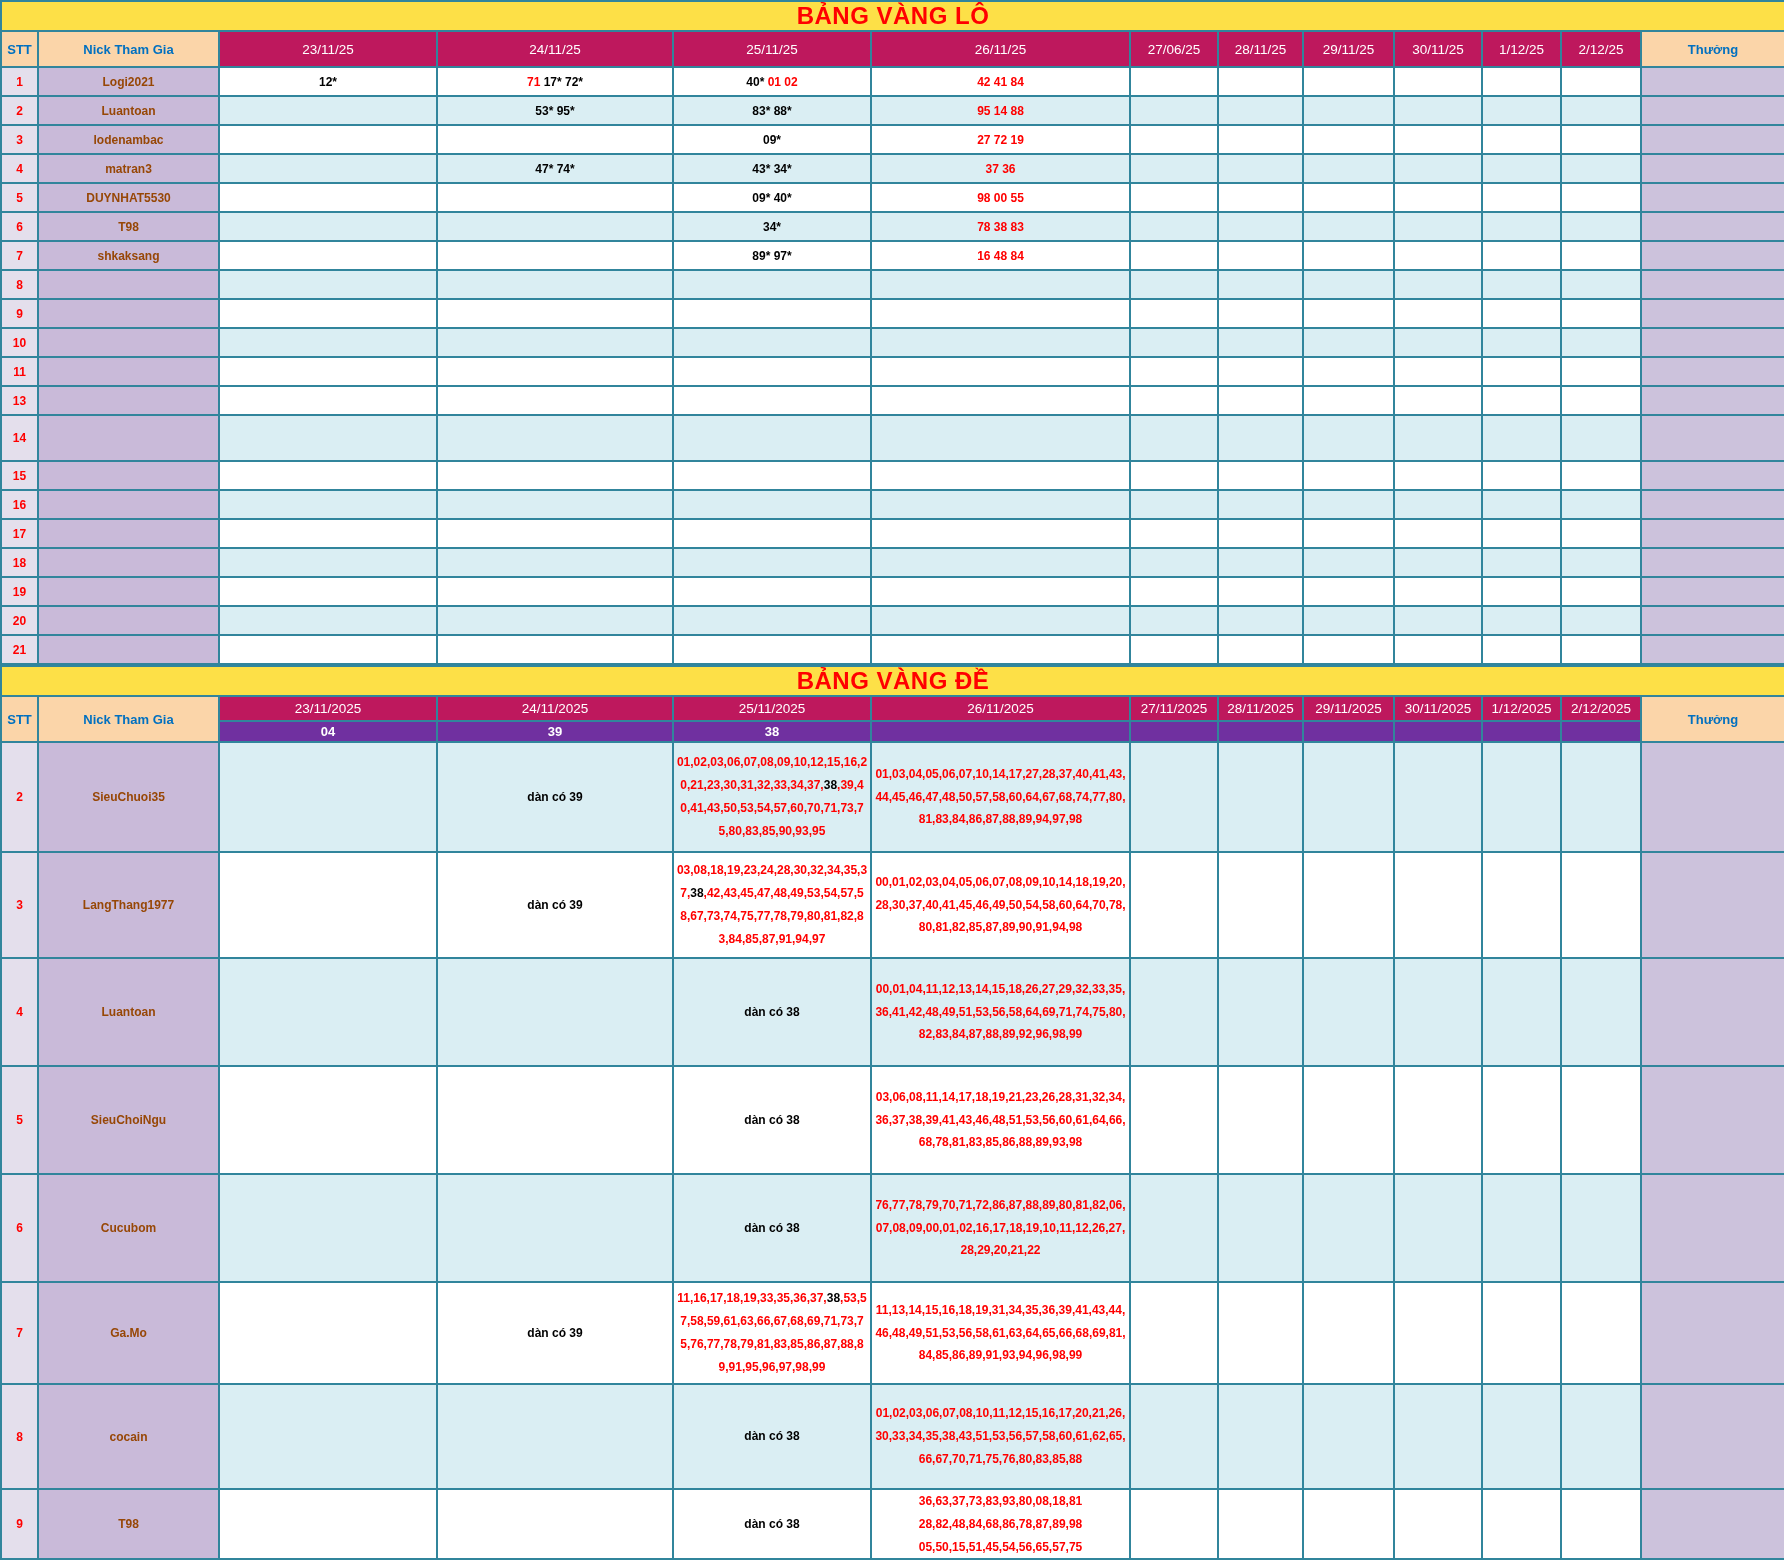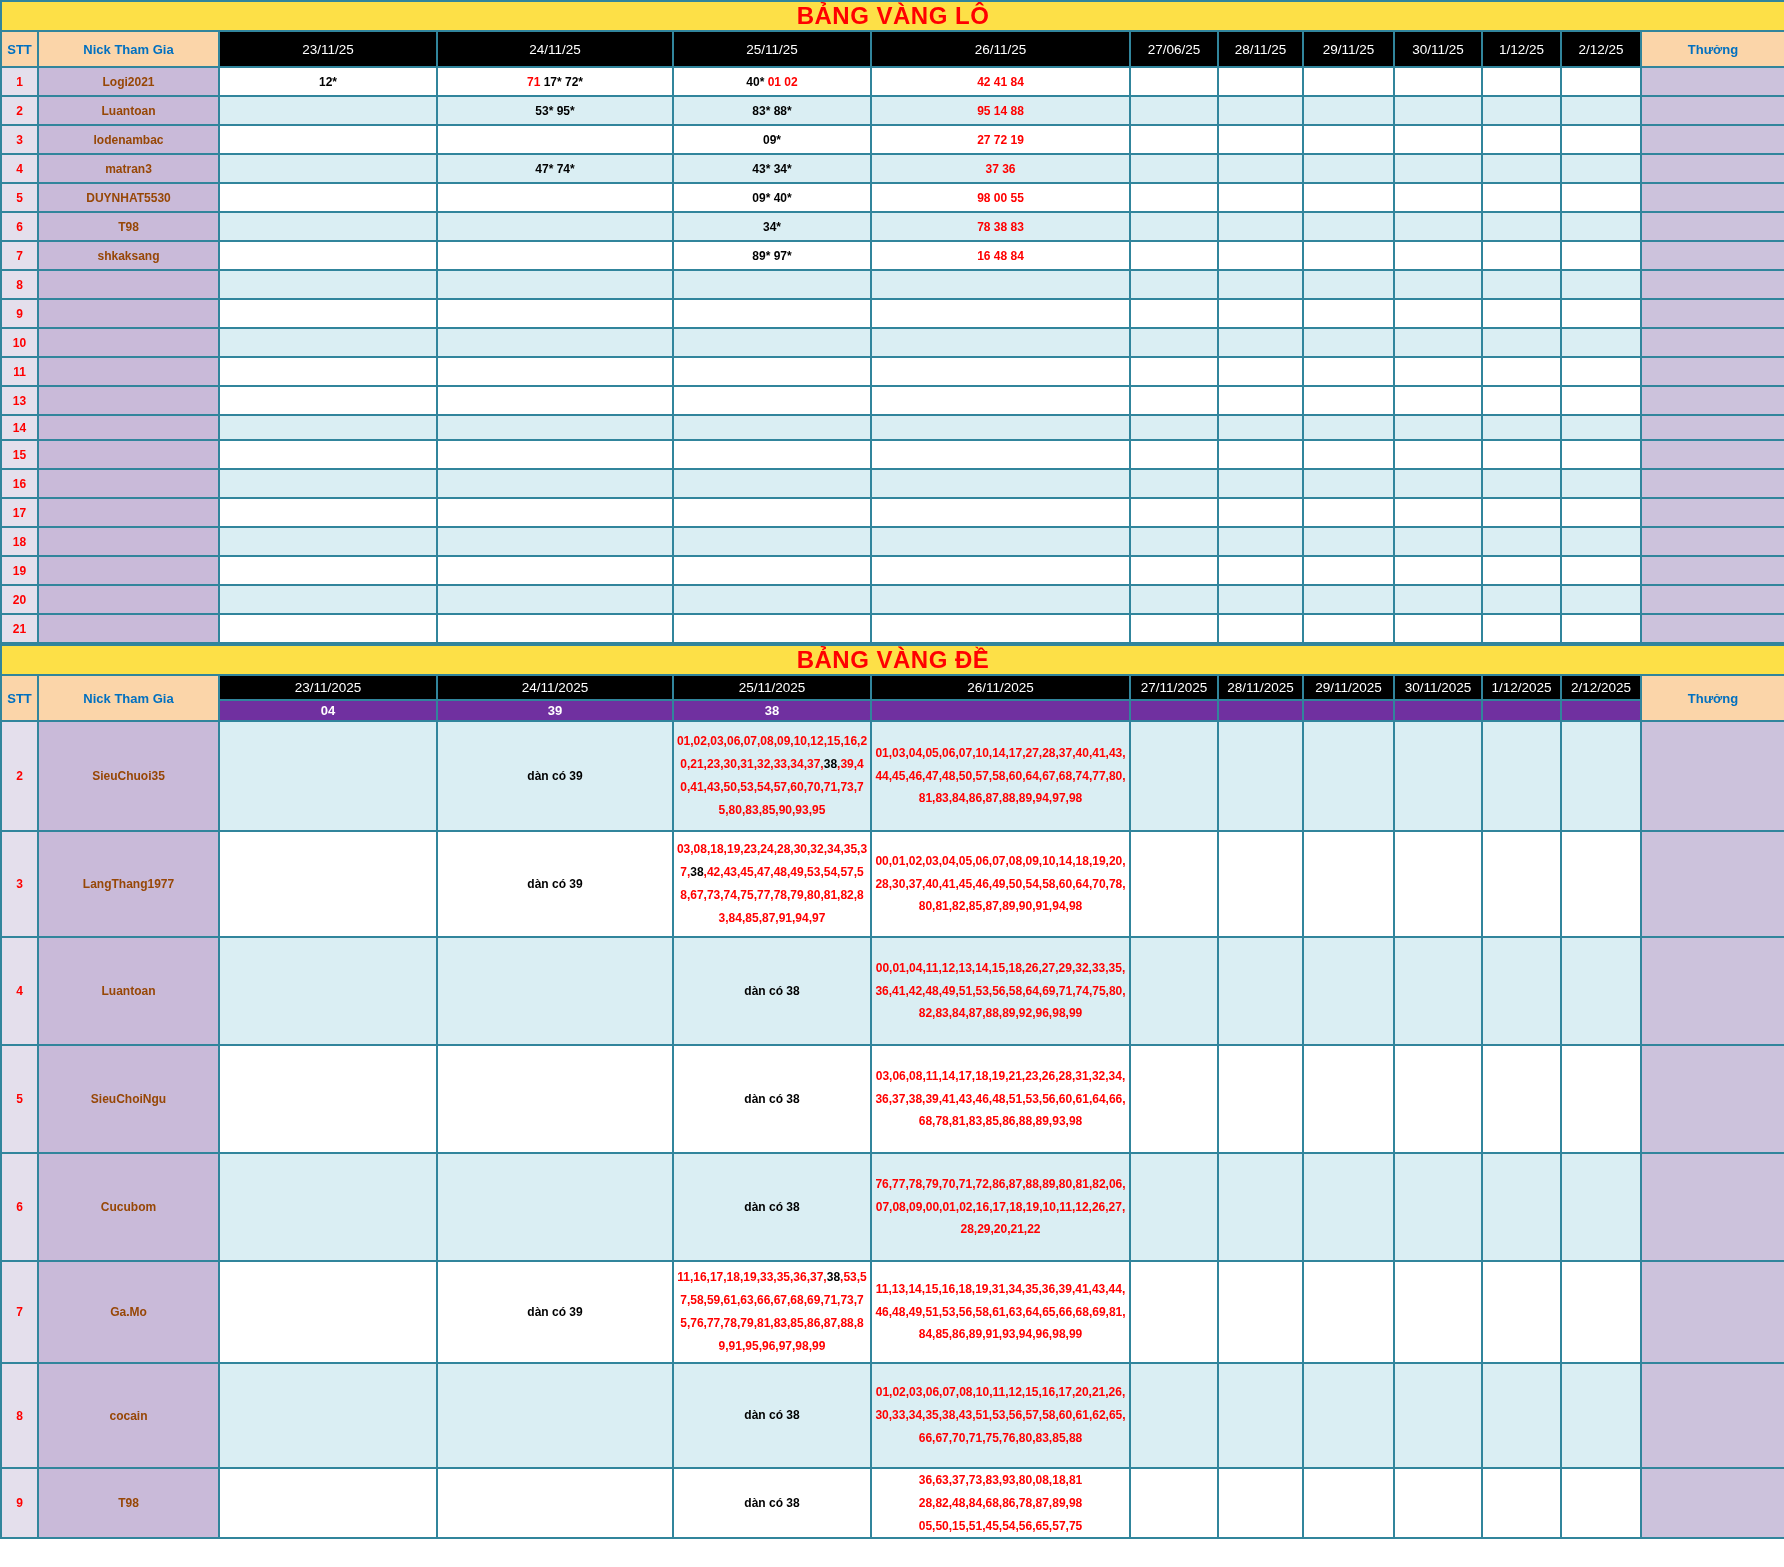--- a/index.html
+++ b/index.html
@@ -3,21 +3,21 @@
 <meta charset="utf-8">
 <style>
   html,body{margin:0;padding:0;background:#ffffff;}
   body{width:1784px;font-family:"Liberation Sans",sans-serif;}
   table.sheet{border-collapse:collapse;table-layout:fixed;width:1784px;}
   table.sheet td{border:2px solid #31859C;text-align:center;vertical-align:middle;
     padding:0 2px;overflow:hidden;}
   td.title{background:#fde047;color:#FF0000;font-weight:bold;font-size:24px;
     border:2px solid #2B579A;letter-spacing:.5px;}
   td.hdr-peach{background:#FBD5A9;color:#0070C0;font-weight:bold;font-size:13px;}
-  td.date-h{background:#000000;color:#FFFFFF;font-size:13.5px;font-weight:normal;}
+  td.date-h{background:#be185d;color:#FFFFFF;font-size:13.5px;font-weight:normal;}
   td.sub-h{background:#7030A0;color:#FFFFFF;font-size:13px;font-weight:bold;}
   td.stt{background:#E4DFEC;color:#FF0000;font-weight:bold;font-size:12px;border:3px solid #31859C;}
   td.nick{background:#C9BAD9;color:#974706;font-weight:bold;font-size:12px;border:3px solid #31859C;}
   td.reward{background:#CCC2DC;}
   td.row-w{background:#FFFFFF;}
   td.row-b{background:#DAEEF3;}
   td.data{font-weight:bold;font-size:12px;}
   td.list{line-height:1.9;word-break:break-all;white-space:pre-line;}
   .seg-r{color:#FF0000;}
   .seg-k{color:#000000;}
@@ -234,21 +234,21 @@
           <td class="data row-w"></td>
           <td class="data row-w"></td>
           <td class="data row-w"></td>
           <td class="data row-w"></td>
           <td class="data row-w"></td>
           <td class="data row-w"></td>
           <td class="data row-w"></td>
           <td class="data row-w"></td>
           <td class="reward"></td>
         </tr>
-        <tr style="height: 25px;">
+        <tr style="height: 46px;">
           <td class="stt">14</td>
           <td class="nick"></td>
           <td class="data row-b"></td>
           <td class="data row-b"></td>
           <td class="data row-b"></td>
           <td class="data row-b"></td>
           <td class="data row-b"></td>
           <td class="data row-b"></td>
           <td class="data row-b"></td>
           <td class="data row-b"></td>

